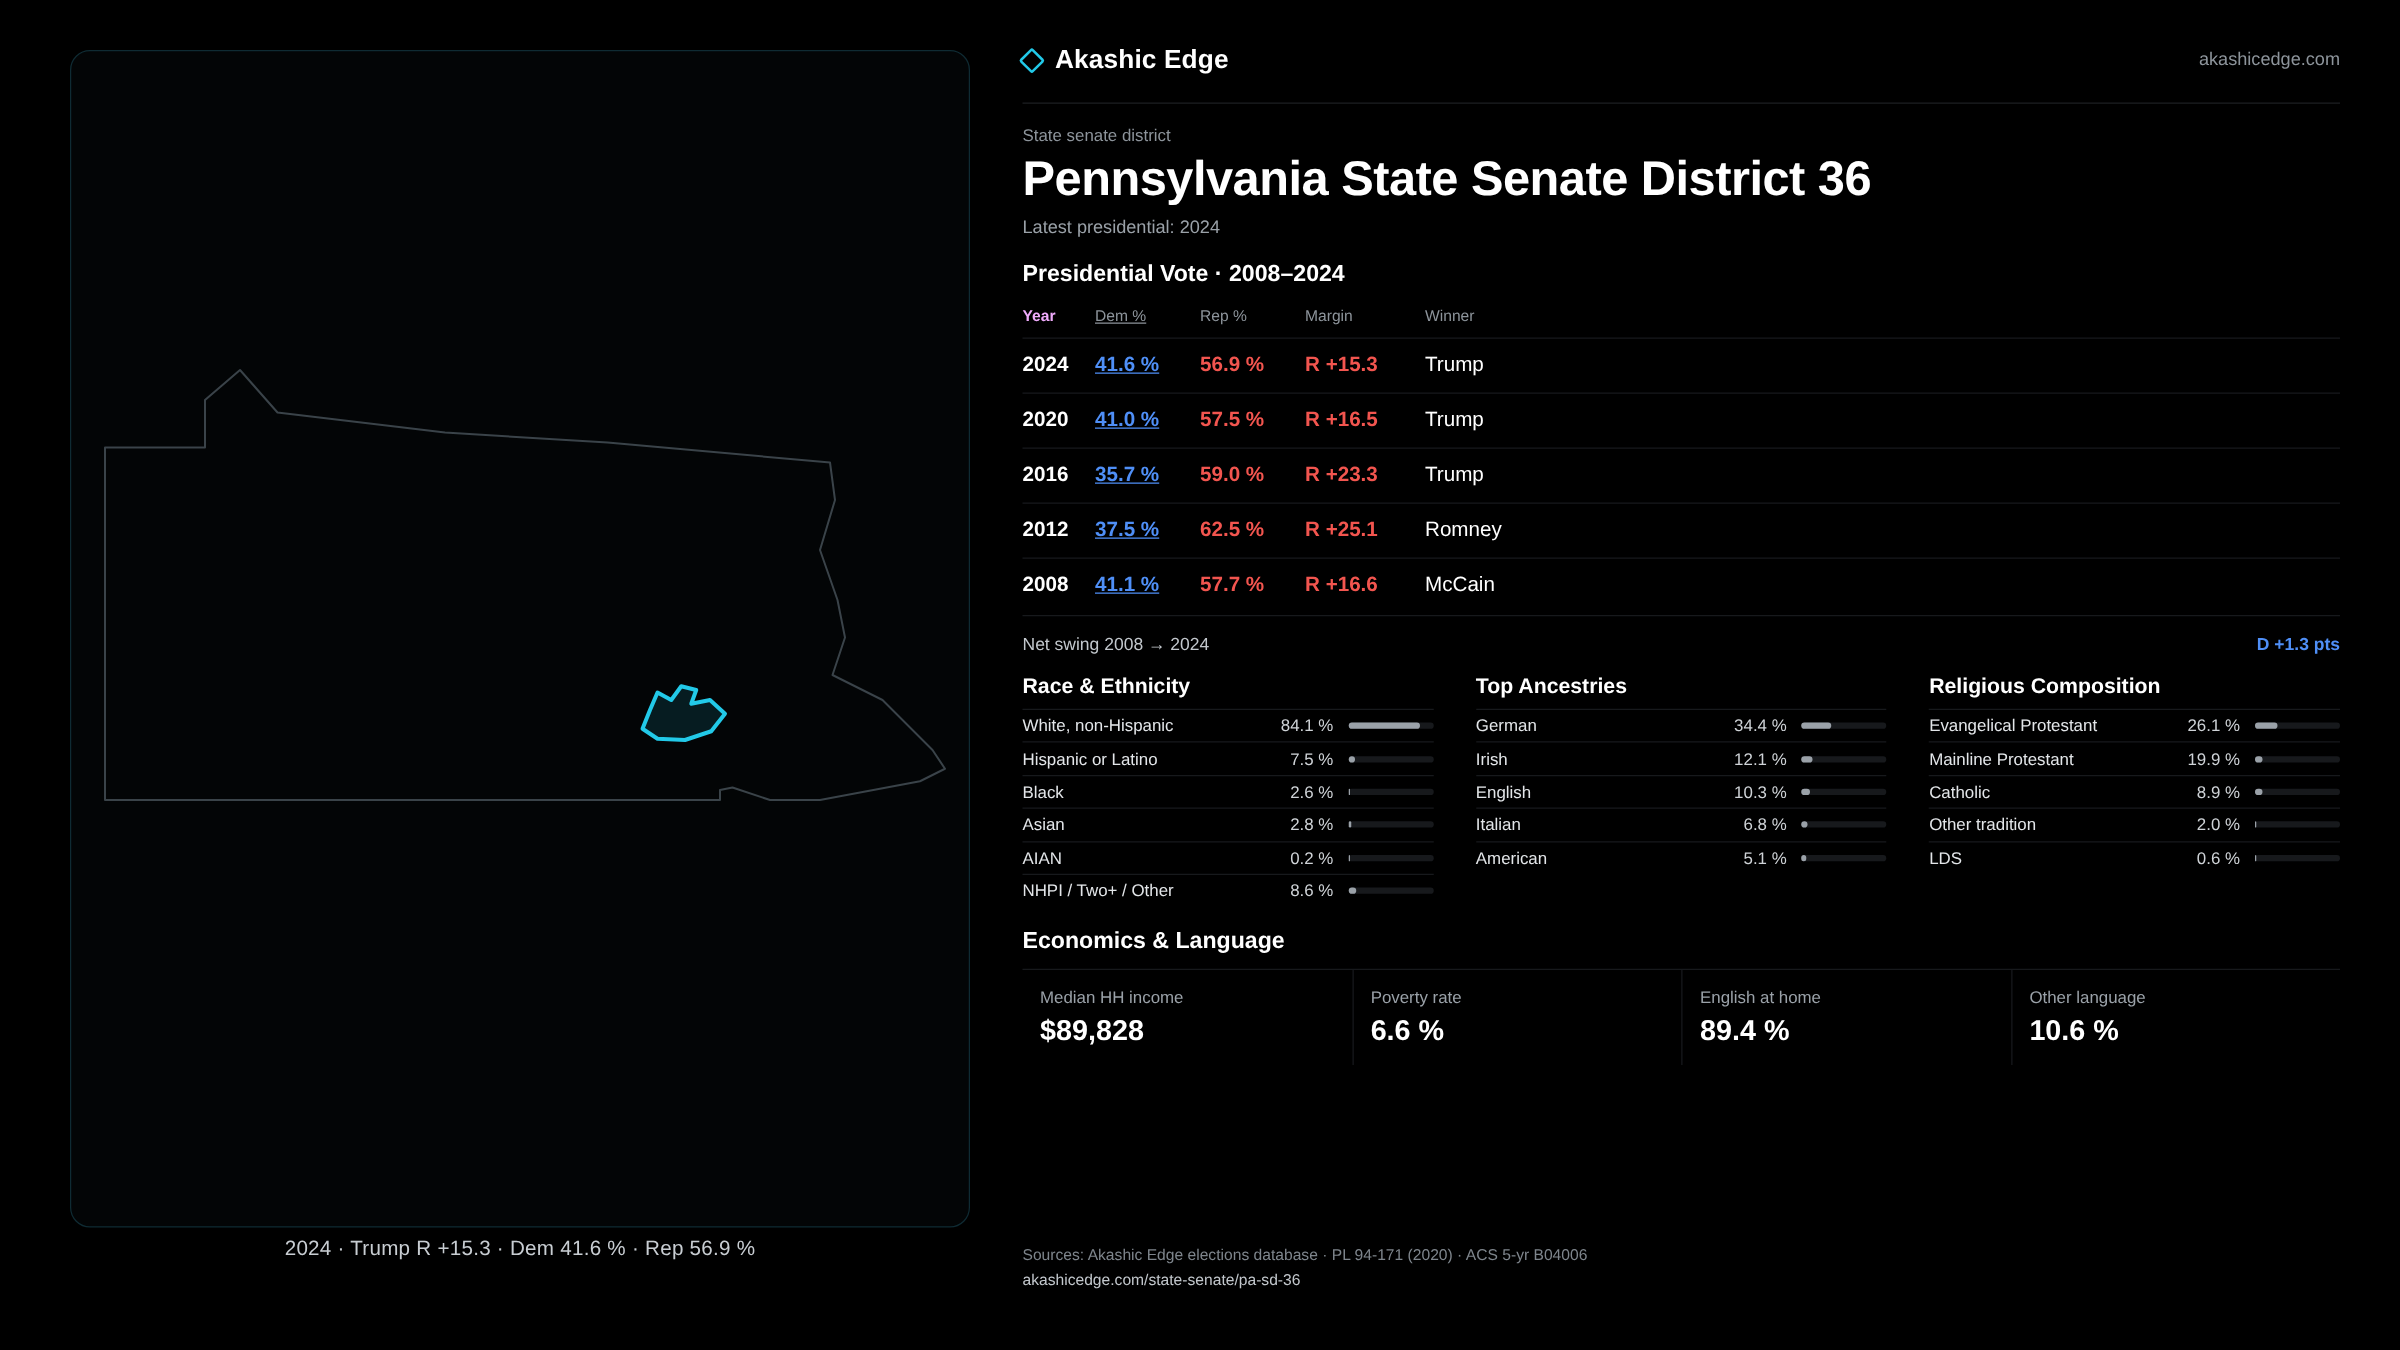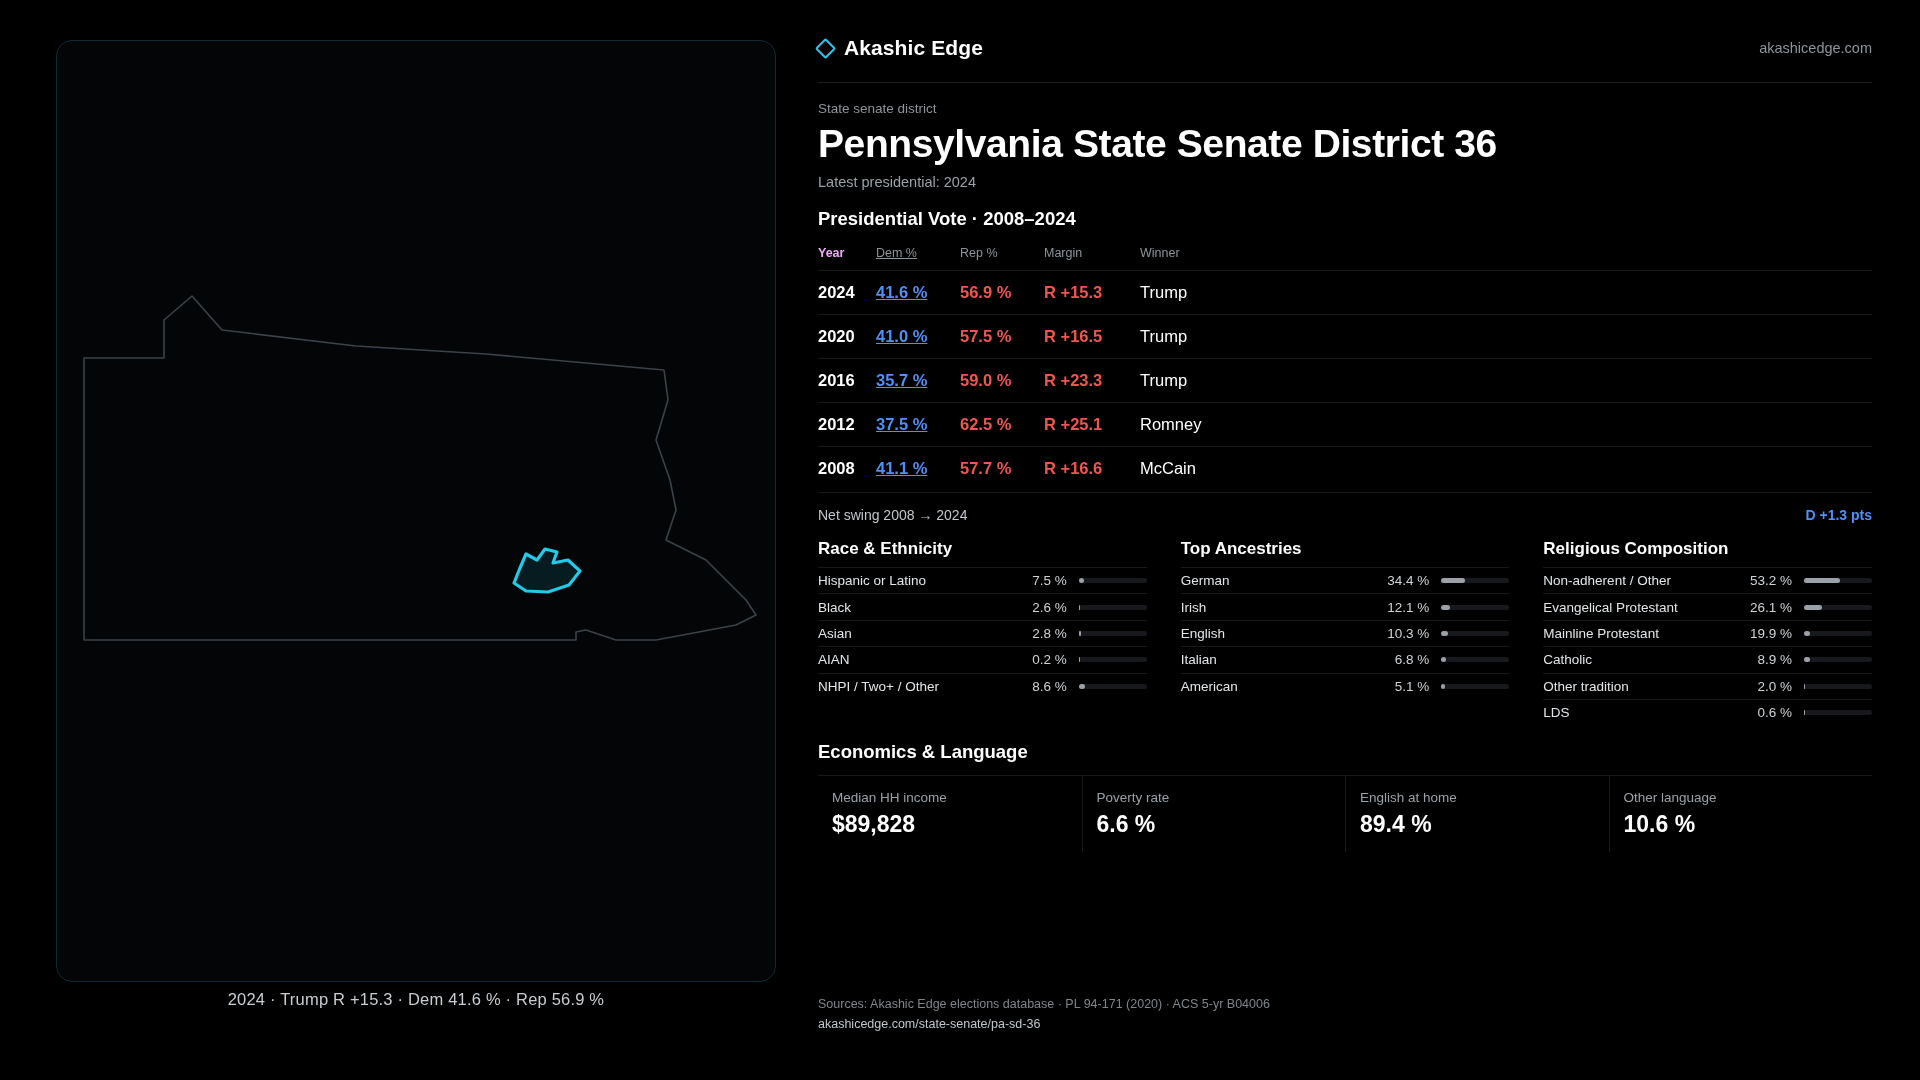--- a/index.html
+++ b/index.html
@@ -229,20 +229,27 @@
 
     <div class="swing-row">
       <span class="swing-label">Net swing 2008 → 2024</span>
       <span class="swing-value">D +1.3 pts</span>
     </div>
 
     <div class="demo-grid" id="demo-grid">
         <div class="demo-col">
           <h3>Race &amp; Ethnicity</h3>
           <div class="demo-row">
+            <span class="demo-name">White, non-Hispanic</span>
+            <span class="demo-val">84.1 %</span>
+            <span class="bar-track">
+              <span class="bar-fill" style="width: 57.188px;"></span>
+            </span>
+          </div>
+          <div class="demo-row">
             <span class="demo-name">Hispanic or Latino</span>
             <span class="demo-val">7.5 %</span>
             <span class="bar-track">
               <span class="bar-fill" style="width: 5.1px;"></span>
             </span>
           </div>
           <div class="demo-row">
             <span class="demo-name">Black</span>
             <span class="demo-val">2.6 %</span>
             <span class="bar-track">
@@ -304,27 +311,20 @@
           <div class="demo-row">
             <span class="demo-name">American</span>
             <span class="demo-val">5.1 %</span>
             <span class="bar-track">
               <span class="bar-fill" style="width: 3.468px;"></span>
             </span>
           </div>
         </div>
         <div class="demo-col">
           <h3>Religious Composition</h3>
-          <div class="demo-row">
-            <span class="demo-name">Non-adherent / Other</span>
-            <span class="demo-val">53.2 %</span>
-            <span class="bar-track">
-              <span class="bar-fill" style="width: 36.176px;"></span>
-            </span>
-          </div>
           <div class="demo-row">
             <span class="demo-name">Evangelical Protestant</span>
             <span class="demo-val">26.1 %</span>
             <span class="bar-track">
               <span class="bar-fill" style="width: 17.748px;"></span>
             </span>
           </div>
           <div class="demo-row">
             <span class="demo-name">Mainline Protestant</span>
             <span class="demo-val">19.9 %</span>

